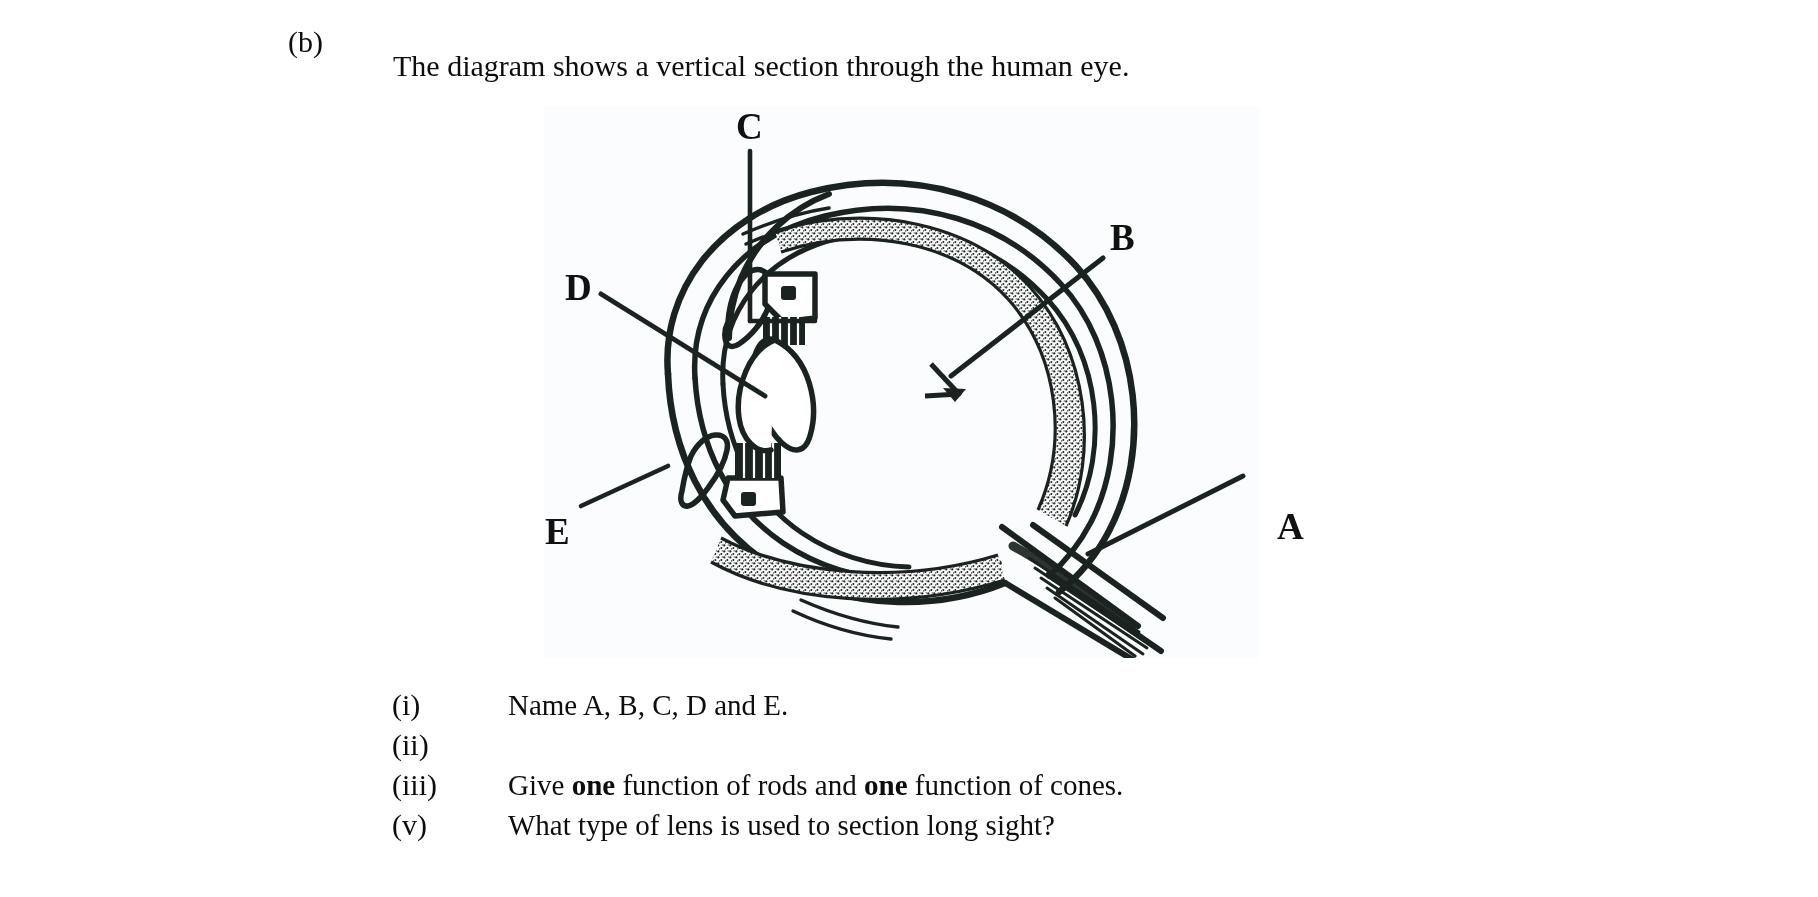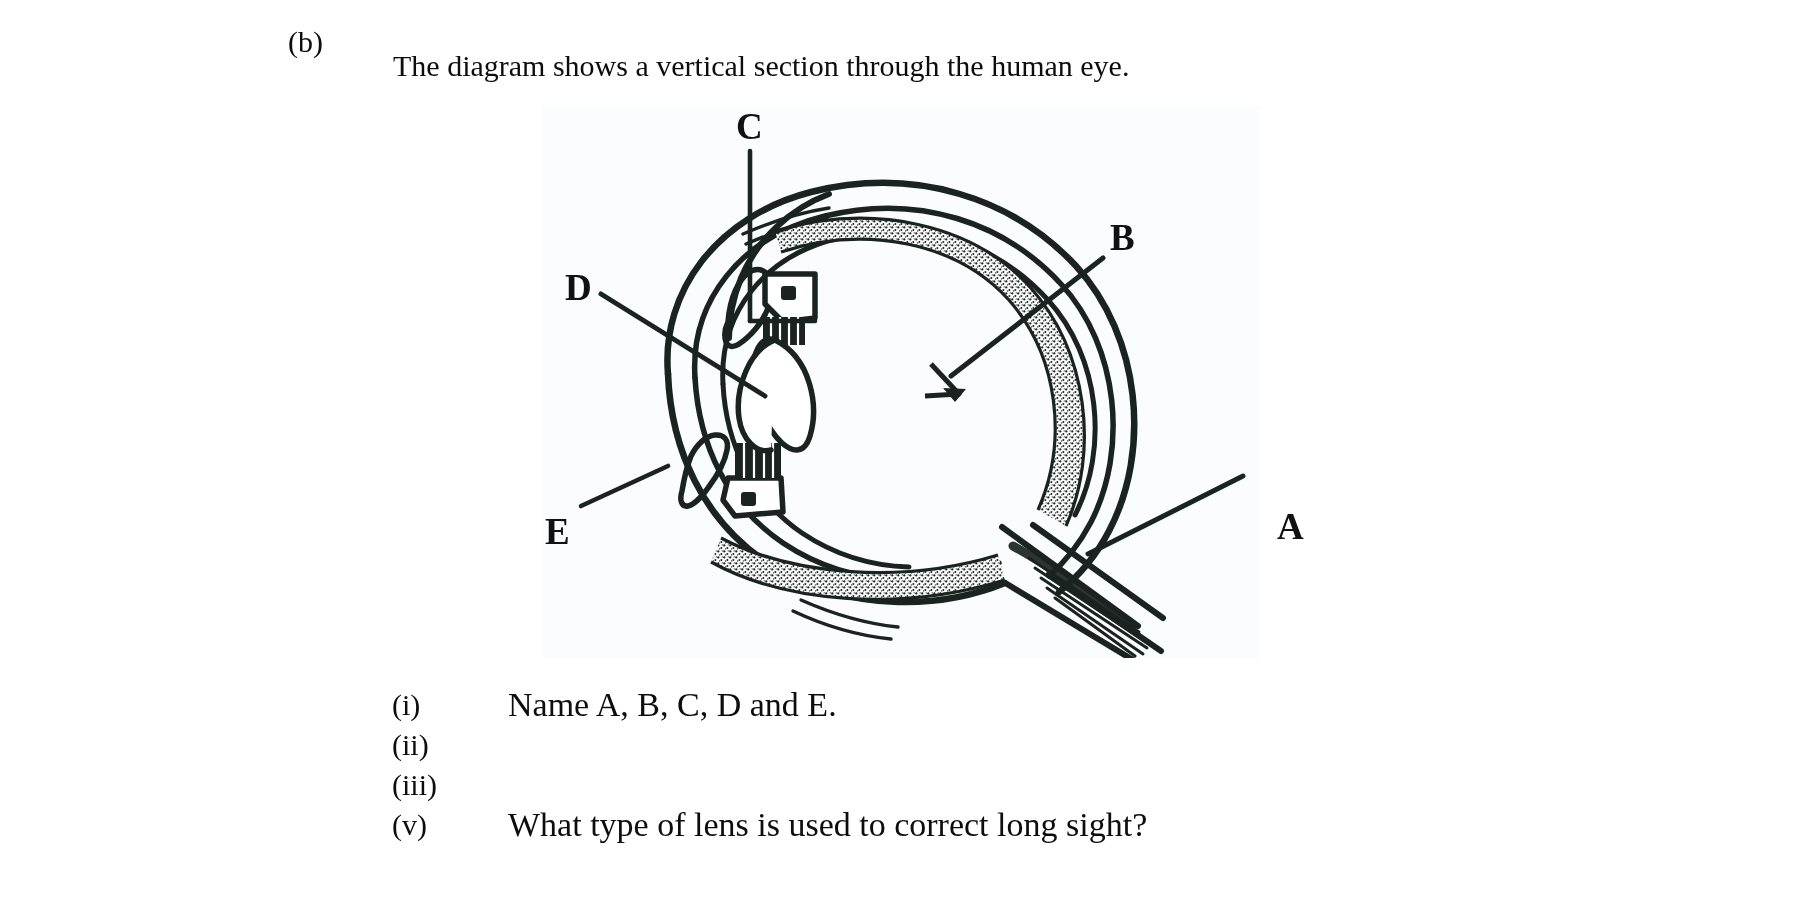--- a/index.html
+++ b/index.html
@@ -105,21 +105,21 @@
     left: 392px;
     top: 0;
     font-size: 30px;
     line-height: 40px;
     white-space: nowrap;
   }
   .q-text {
     position: absolute;
     left: 508px;
     top: 0;
-    font-size: 34px;
+    font-size: 29px;
     line-height: 40px;
     white-space: nowrap;
   }
   .q-text b { font-weight: bold; }
 </style>
 </head>
 <body>
 
 <div id="page">
 
@@ -323,22 +323,23 @@
       <span class="q-num">(i)</span>
       <span class="q-text"><span>Name A, B, C, D and E.</span></span>
     </div>
 
     <div class="q-row">
       <span class="q-num">(ii)</span>
     </div>
 
     <div class="q-row">
       <span class="q-num">(iii)</span>
+      <span class="q-text"><span>Give </span><b>one</b><span> function of rods and </span><b>one</b><span> function of cones.</span></span>
     </div>
 
 
     <div class="q-row">
       <span class="q-num">(v)</span>
-      <span class="q-text"><span>What type of lens is used to correct long sight?</span></span>
+      <span class="q-text"><span>What type of lens is used to section long sight?</span></span>
     </div>
 
   </div>
 </div>
 
 </body></html>

